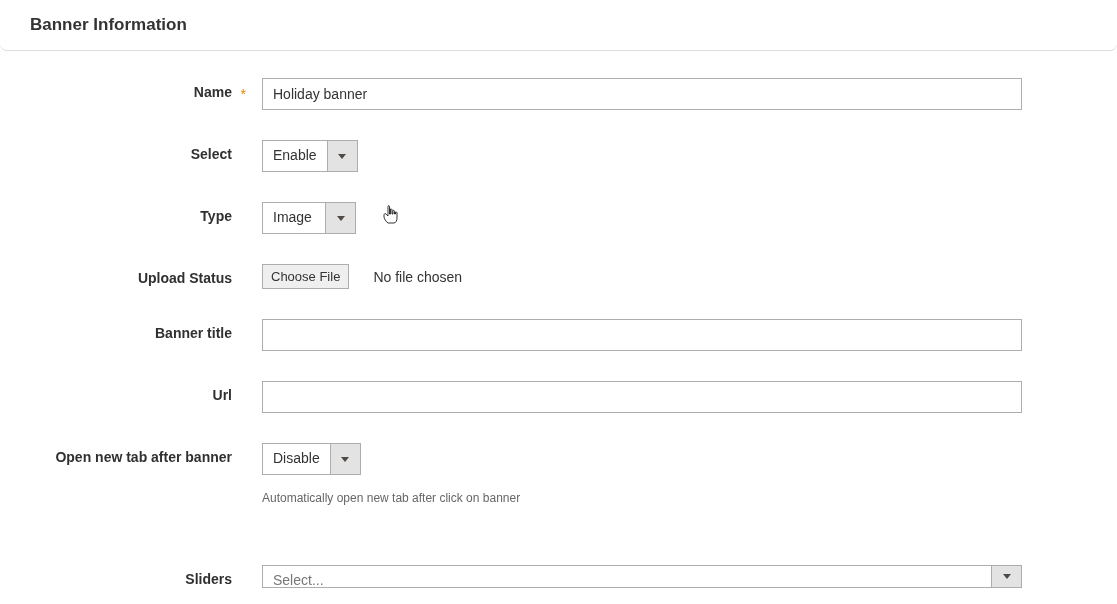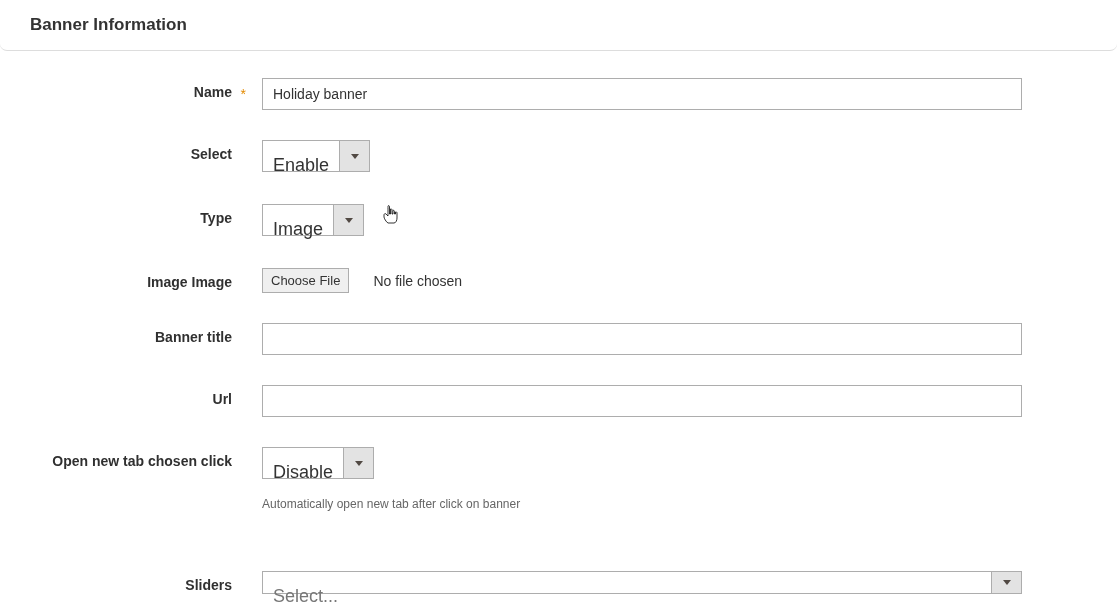--- a/index.html
+++ b/index.html
@@ -65,24 +65,23 @@
       display: inline-flex;
       border: 1px solid #adadad;
       height: 32px;
       background: #fff;
     }
     .select-wrap.hover {
       
     }
     .select-value {
       padding: 6px 10px;
-      font-size: 18px;
+      font-size: 14px;
       color: #333;
       min-width: 62px;
-      margin-top: 8px;
     }
     .select-arrow {
       width: 30px;
       background: #e3e3e3;
       border-left: 1px solid #adadad;
       display: flex;
       align-items: center;
       justify-content: center;
     }
     .select-arrow svg {
@@ -182,21 +181,21 @@
         <svg viewBox="0 0 8 5">
             <polygon points="0,0 8,0 4,5"></polygon>
           </svg>
       </div>
     </div>
   </div>
 </div>
 
 <div class="form-row">
   <div class="label-col">
-    <span>Image Image</span>
+    <span>Upload Status</span>
   </div>
   <div class="input-col">
     <div class="file-block">
       <button class="file-btn">Choose File</button>
       <span class="file-status">No file chosen</span>
     </div>
   </div>
 </div>
 
 <div class="form-row">
@@ -212,21 +211,21 @@
   <div class="label-col">
     <span>Url</span>
   </div>
   <div class="input-col">
     <input type="text" class="text-input" value="" style="">
   </div>
 </div>
 
 <div class="form-row">
   <div class="label-col">
-    <span>Open new tab chosen click</span>
+    <span>Open new tab after banner</span>
   </div>
   <div class="input-col">
     <div class="select-wrap">
       <div class="select-value">Disable</div>
       <div class="select-arrow">
         <svg viewBox="0 0 8 5">
             <polygon points="0,0 8,0 4,5"></polygon>
           </svg>
       </div>
     </div>

